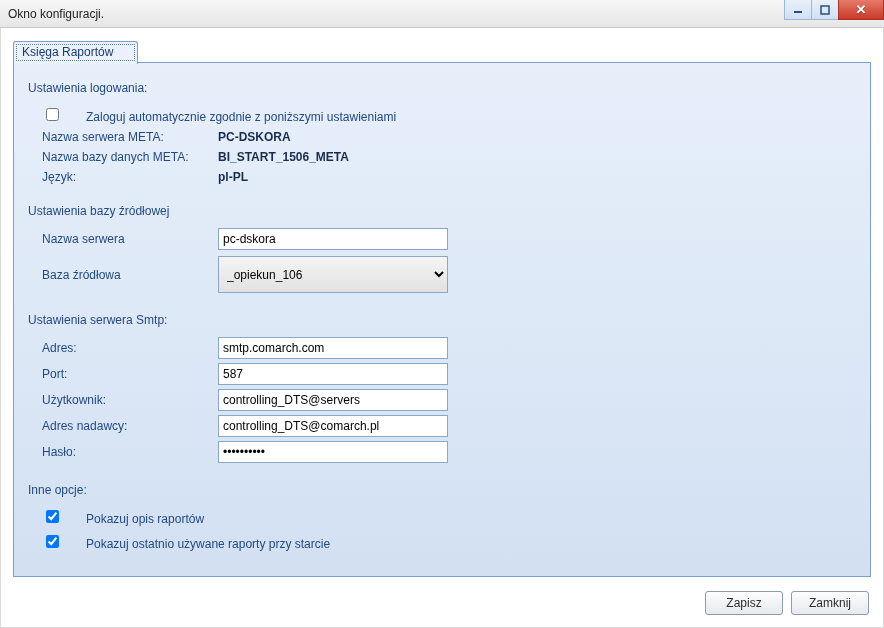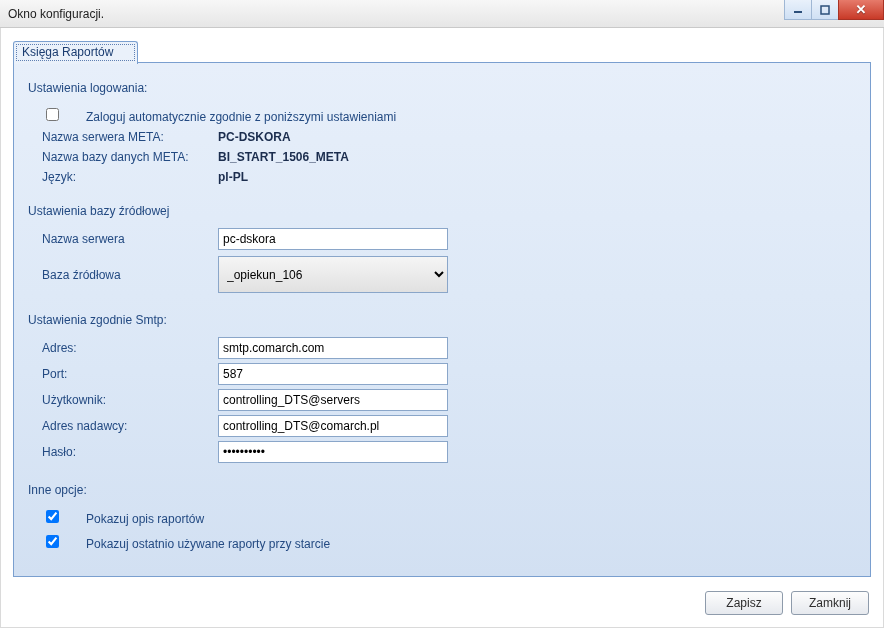--- a/index.html
+++ b/index.html
@@ -221,21 +221,21 @@
           <div class="lbl">Baza źródłowa</div>
           <div class="field">
             <select>
               <option>_opiekun_106</option>
             </select>
           </div>
         </div>
       </div>
 
       <div class="group">
-        <div class="section-title">Ustawienia zgodnie Smtp:</div>
+        <div class="section-title">Ustawienia serwera Smtp:</div>
 
         <div class="row dense">
           <div class="lbl">Adres:</div>
           <div class="field"><input type="text" value="smtp.comarch.com" style=""></div>
         </div>
         <div class="row dense">
           <div class="lbl">Port:</div>
           <div class="field"><input type="text" value="587" style=""></div>
         </div>
         <div class="row dense">

